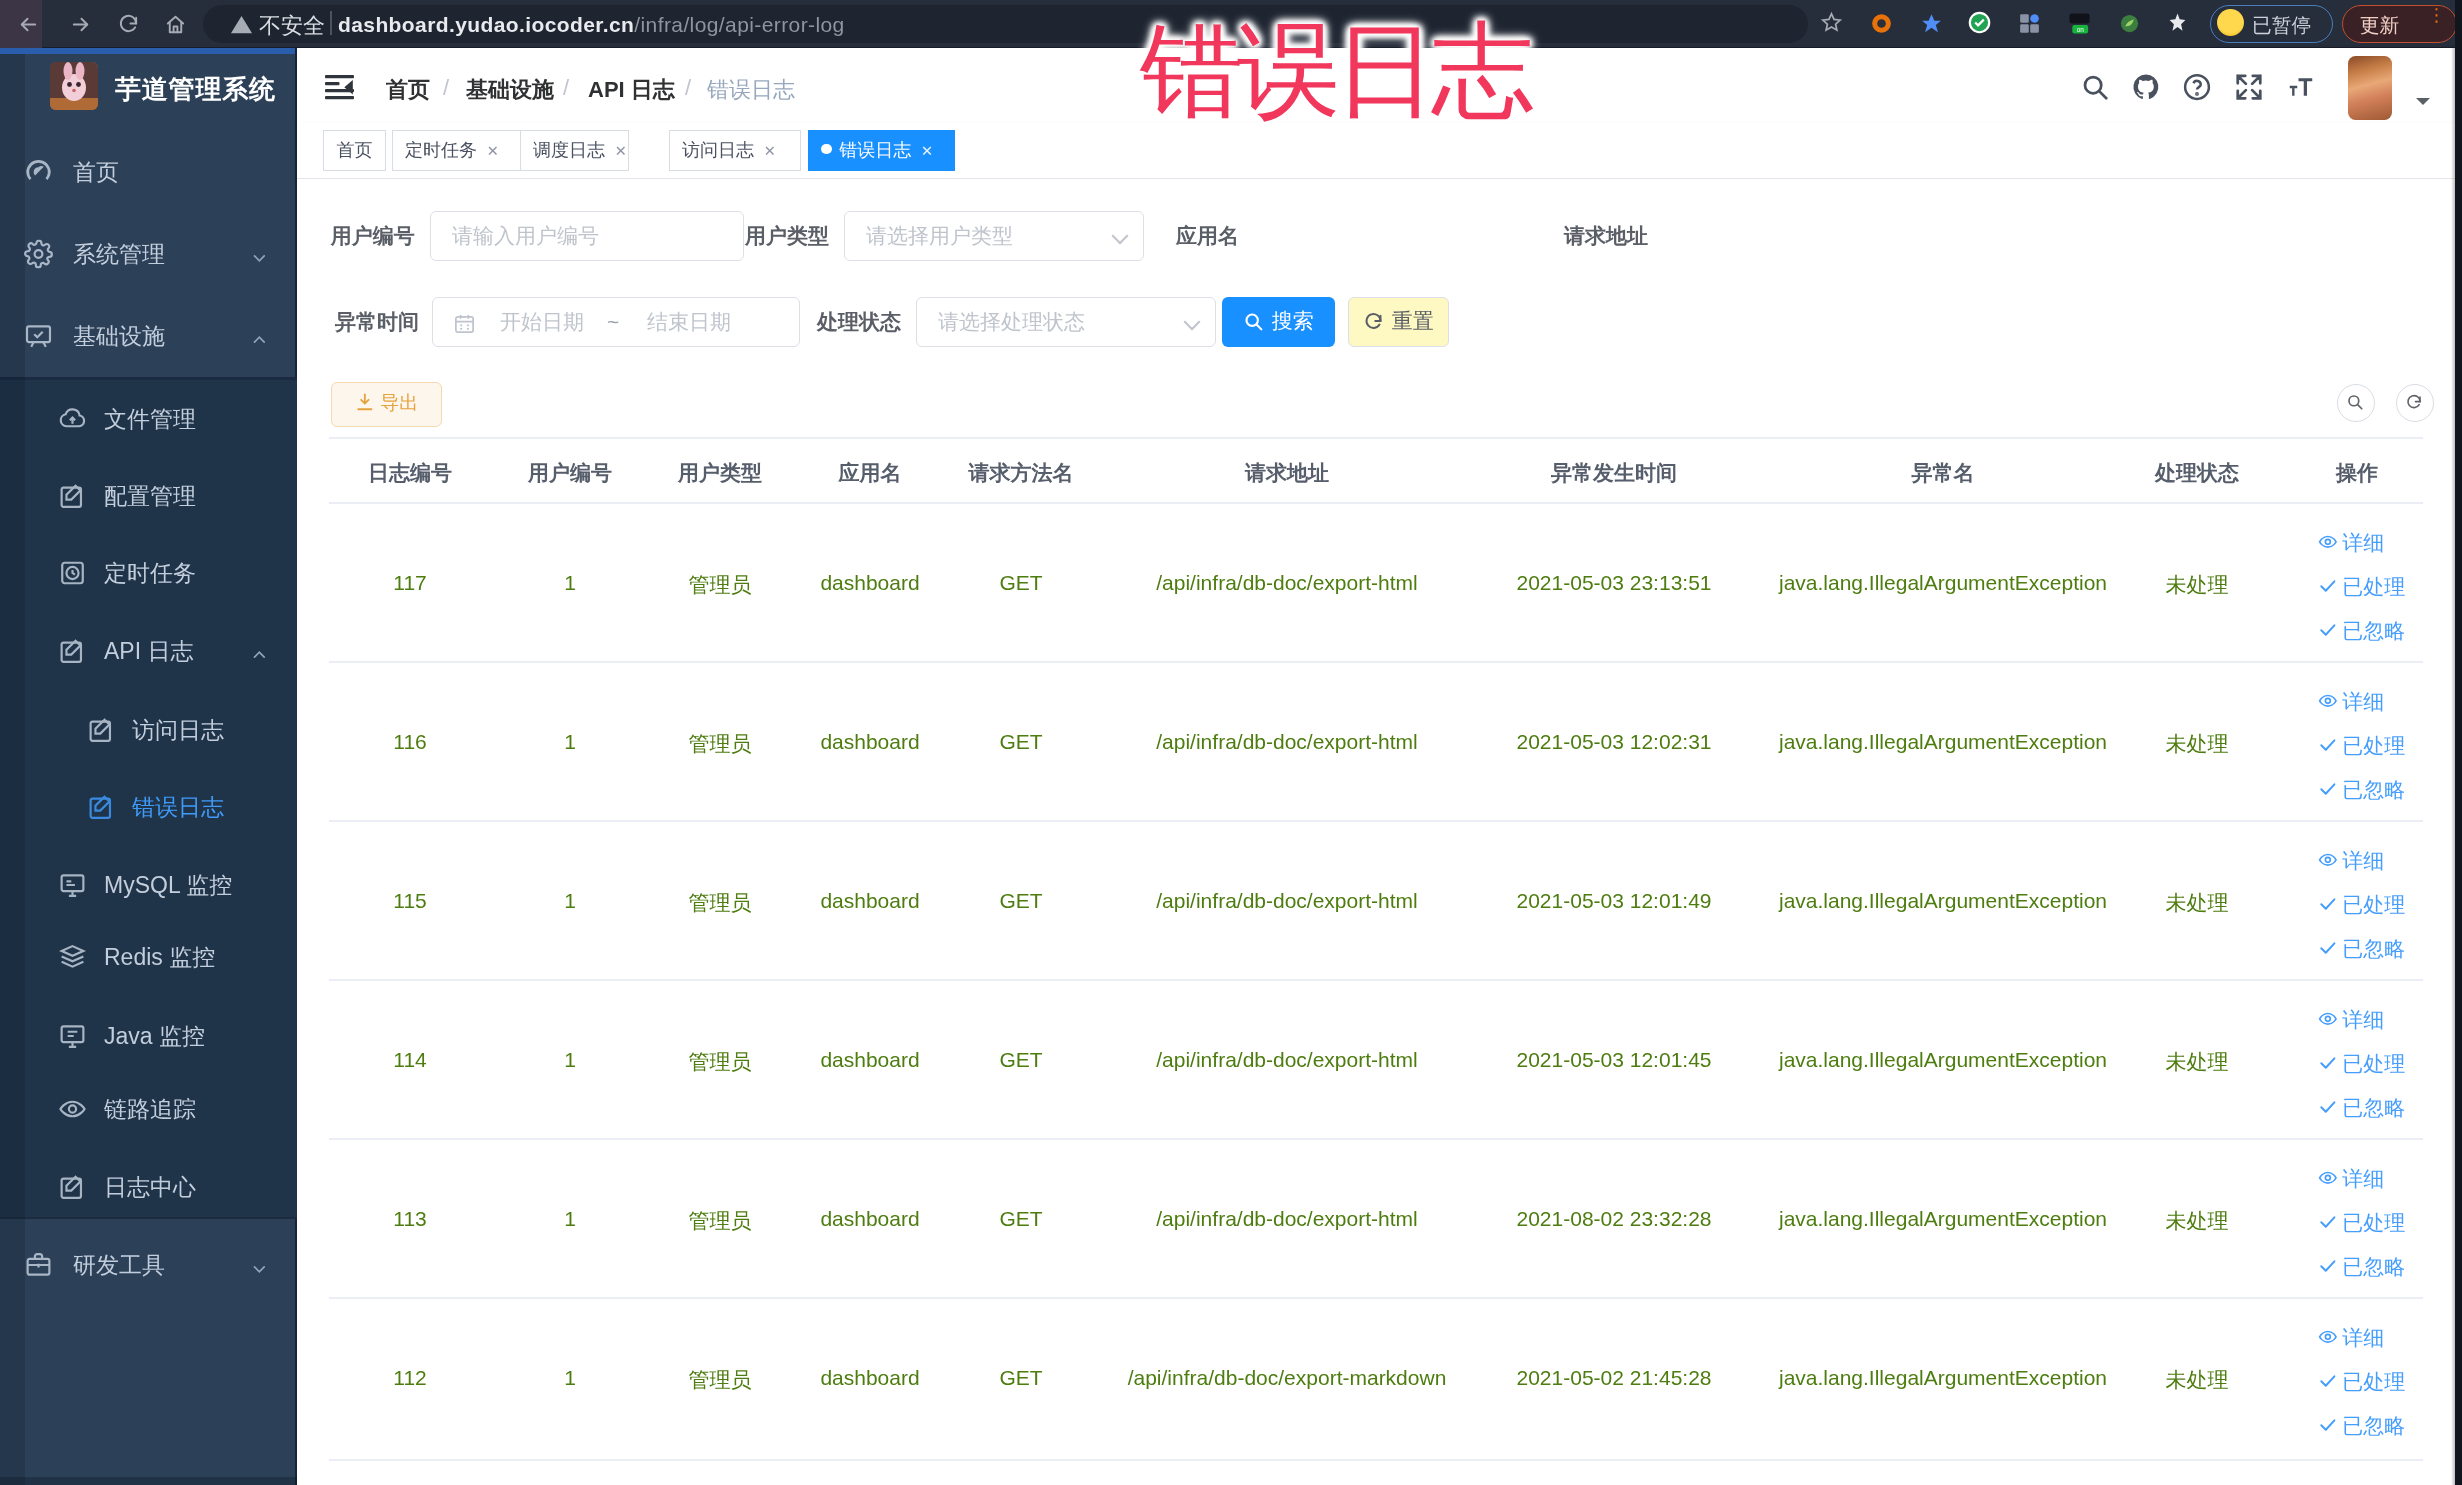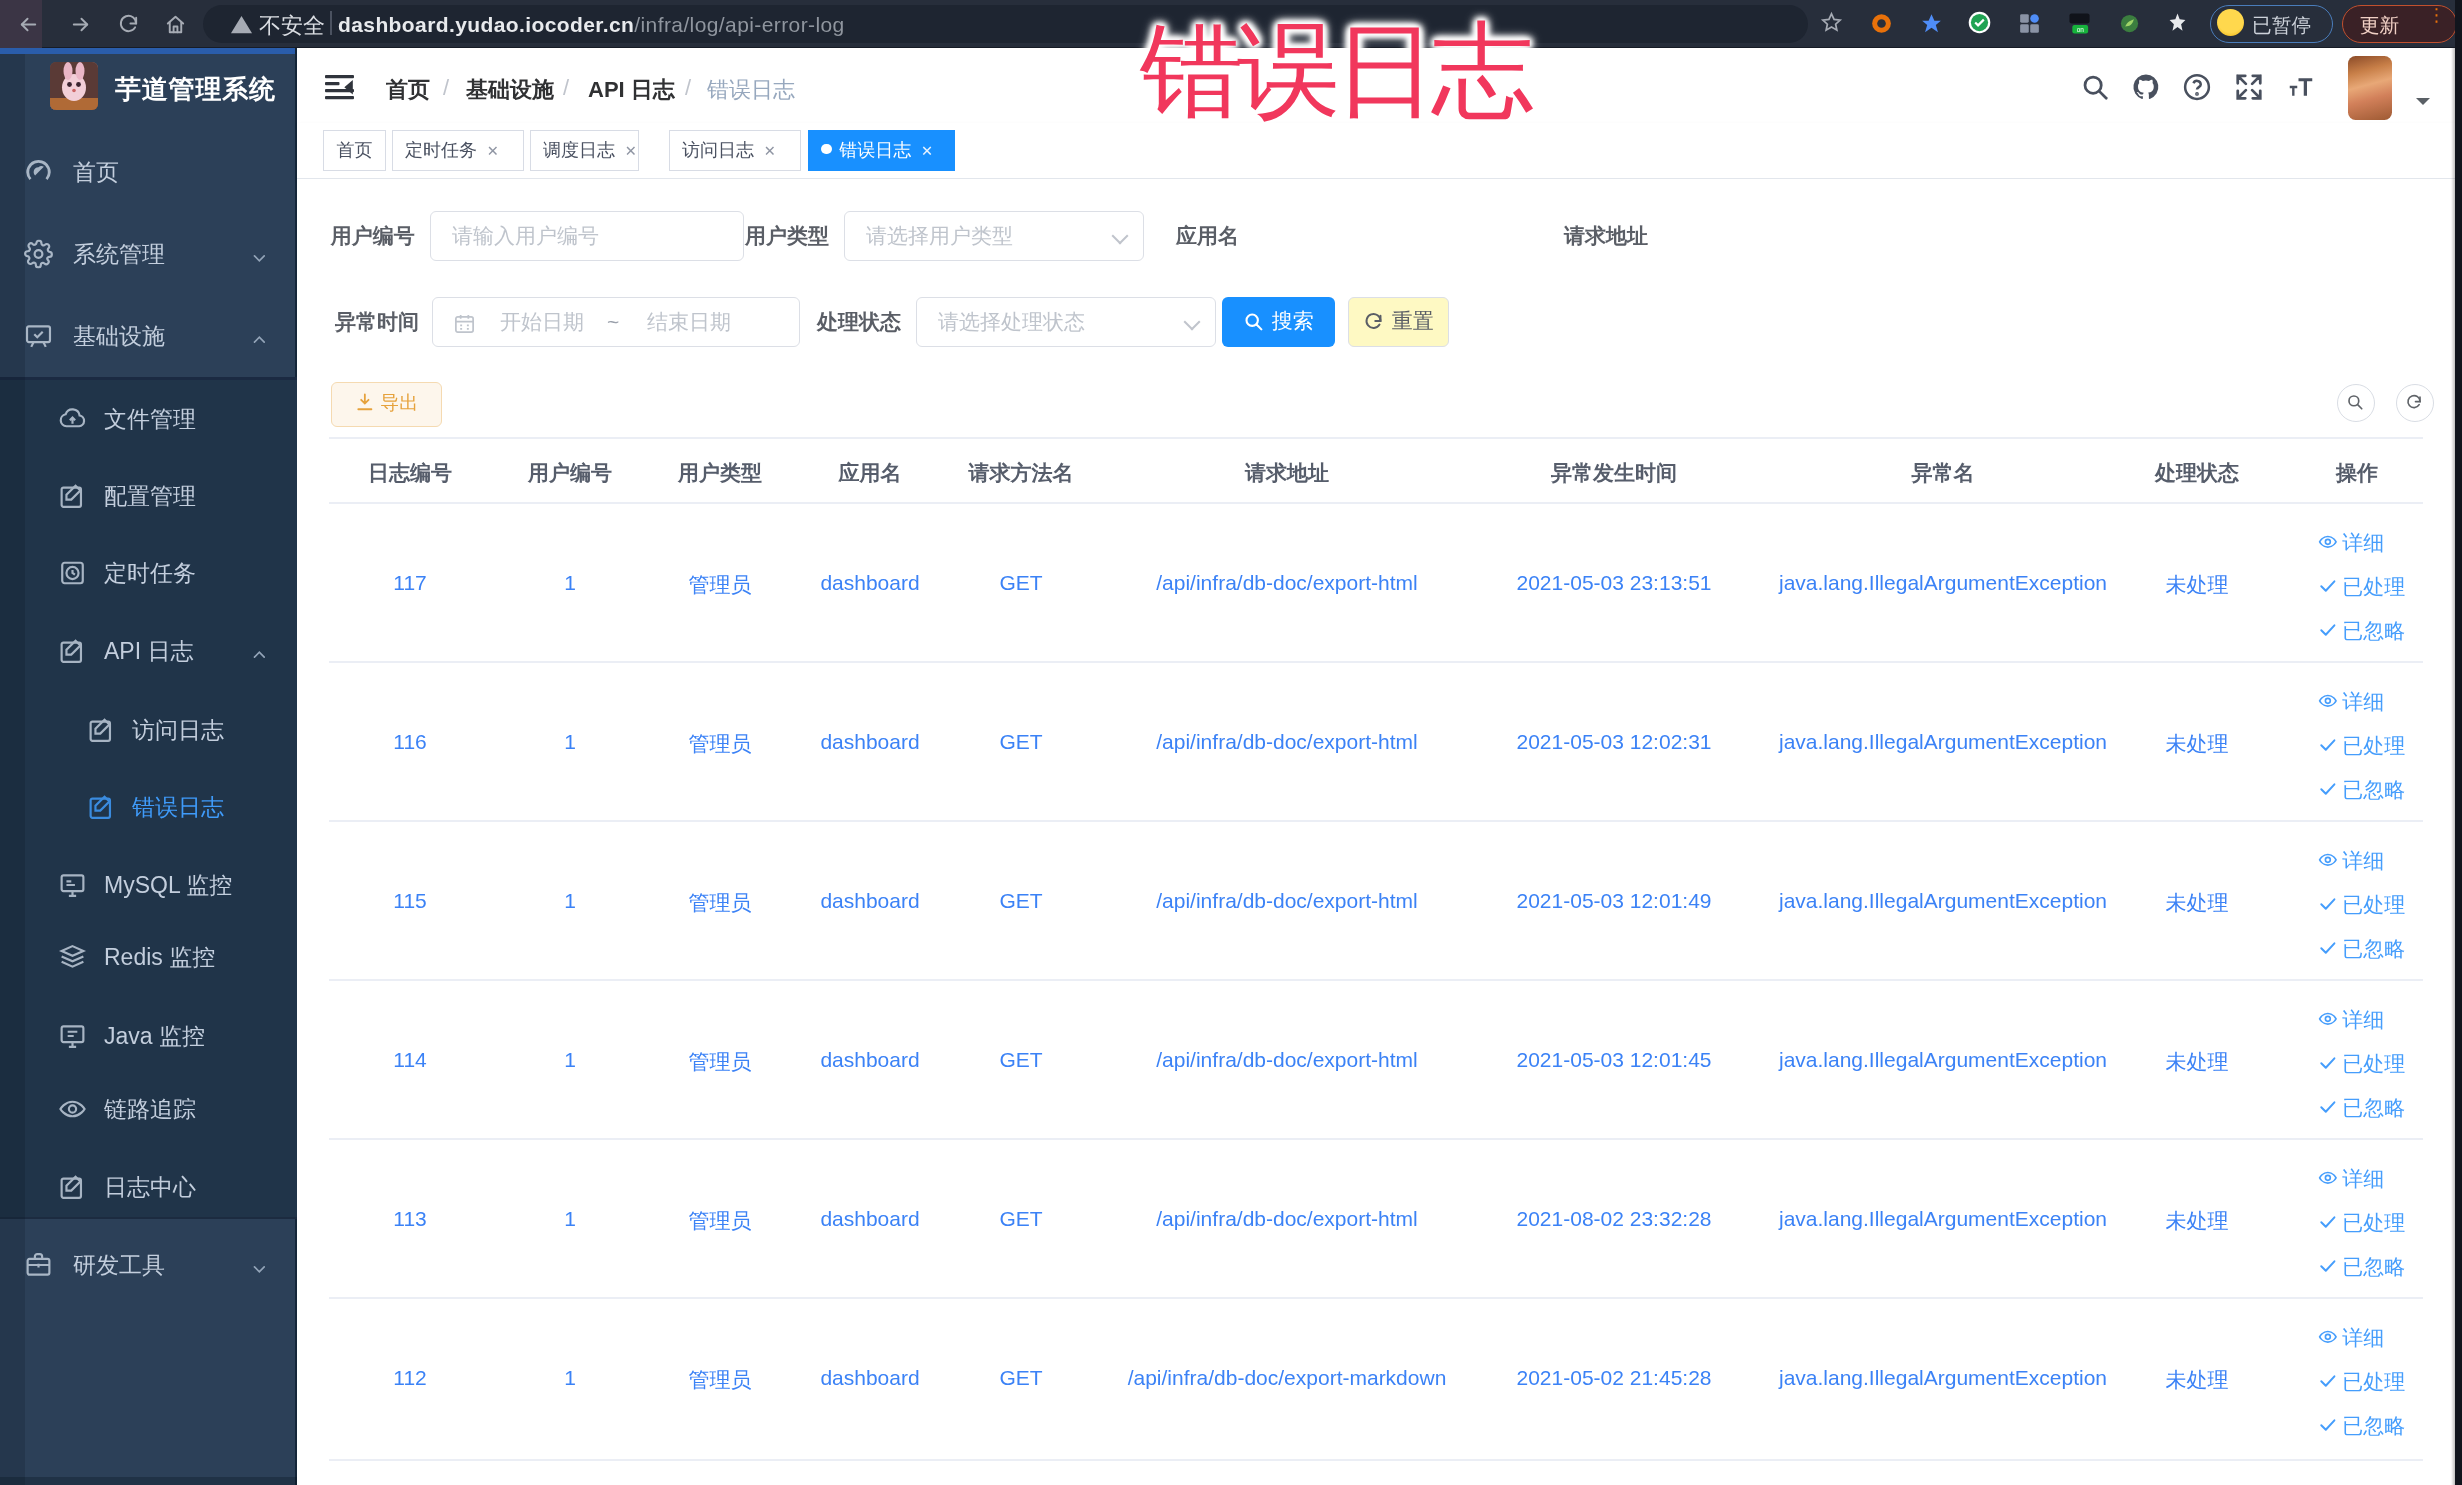--- a/index.html
+++ b/index.html
@@ -61,21 +61,21 @@
   .finput { position:absolute; height:50px; border:1.5px solid #dcdfe6; border-radius:6px; background:#fff;
      font-size:21px; color:#bfc4cc; line-height:47px; padding-left:21px; white-space:nowrap;}
   .fsel .chev { position:absolute; right:16.7px; top:18px; width:12px; height:12px; border-right:2.3px solid #c0c4cc; border-bottom:2.3px solid #c0c4cc; transform:rotate(45deg); }
   .btn { position:absolute; height:50px; border-radius:6px; font-size:21px; text-align:center; }
   #btn-search { background:#1890ff; color:#fff; }
   #btn-reset { background:#fef9c3; color:#5a5e66; border:1.5px solid #dcdfe6; }
   #btn-export { background:#fdf6ec; color:#e6a23c; border:1.5px solid #f5dab1; }
   .circlebtn { position:absolute; width:38px; height:38px; border-radius:50%; border:1.5px solid #d9dde4; background:#fff; }
   
   .th { position:absolute; font-size:21px; color:#565d6b; font-weight:700; transform:translateX(-50%); white-space:nowrap;}
-  .td { position:absolute; font-size:21px; color:#3b82f6; transform:translateX(-50%); white-space:nowrap;}
+  .td { position:absolute; font-size:21px; color:#4d7c0f; transform:translateX(-50%); white-space:nowrap;}
   .tline { position:absolute; left:329px; width:2094px; height:1.5px; background:#ebeef5; }
   .alink { position:absolute; left:2021px; font-size:21px; color:#459dfc; white-space:nowrap;}
   .alink .aic { display:inline-block; vertical-align:-1.5px; margin-right:4.5px;}
   #scrollstrip { position:absolute; left:2455px; top:0; width:7.6px; height:1486px; background:#11151d; }
   #scrollstrip .shadow { position:absolute; left:-4.5px; top:48px; width:4.5px; height:1438px; background:linear-gradient(90deg, rgba(0,0,0,0), rgba(0,0,0,.25)); }
 </style>
 </head>
 <body>
 <div id="chrome">
   <div class="winedge"></div>
@@ -383,21 +383,21 @@
       <svg viewBox="0 0 24 24" fill="#49505e">
         <path d="M10 5h11v2.4h-4.2V19h-2.6V7.4H10zM3 11h6v2H6.8V19H4.9v-6H3z"></path>
       </svg>
     </div>
   <div id="nav-avatar"></div>
   <div id="nav-caret"></div>
 </div>
 <div id="tags">
   <div class="tag" style="left:26px; width:63px; text-align:center; padding:0;">首页</div>
   <div class="tag" style="left:95px; width:132px;">定时任务<span class="x" style="margin-left:6px;">✕</span></div>
-  <div class="tag" style="left:233px; width:109px;">调度日志<span class="x" style="margin-left:6px;">✕</span></div>
+  <div class="tag" style="left:223px; width:109px;">调度日志<span class="x" style="margin-left:6px;">✕</span></div>
   <div class="tag" style="left:372px; width:132px;">访问日志<span class="x" style="margin-left:6px;">✕</span></div>
   <div class="tag on" style="left:511px; width:147px;"><span class="dot"></span>错误日志<span class="x" style="margin-left:6px;">✕</span></div>
 </div>
 <div id="content">
 <div class="flabel" style="left:19.7px; top:32px; width:98px; line-height:50px;">用户编号</div>
 <div class="finput" style="left:133px; top:32px; width:314px;">请输入用户编号</div>
 <div class="flabel" style="left:434px; top:32px; width:98px; line-height:50px;">用户类型</div>
 <div class="finput fsel" style="left:547px; top:32px; width:300px;">请选择用户类型<span class="chev"></span></div>
 <div class="flabel" style="left:844px; top:32px; width:98px; line-height:50px;">应用名</div>
 <div class="flabel" style="left:1253px; top:32px; width:98px; line-height:50px;">请求地址</div>

